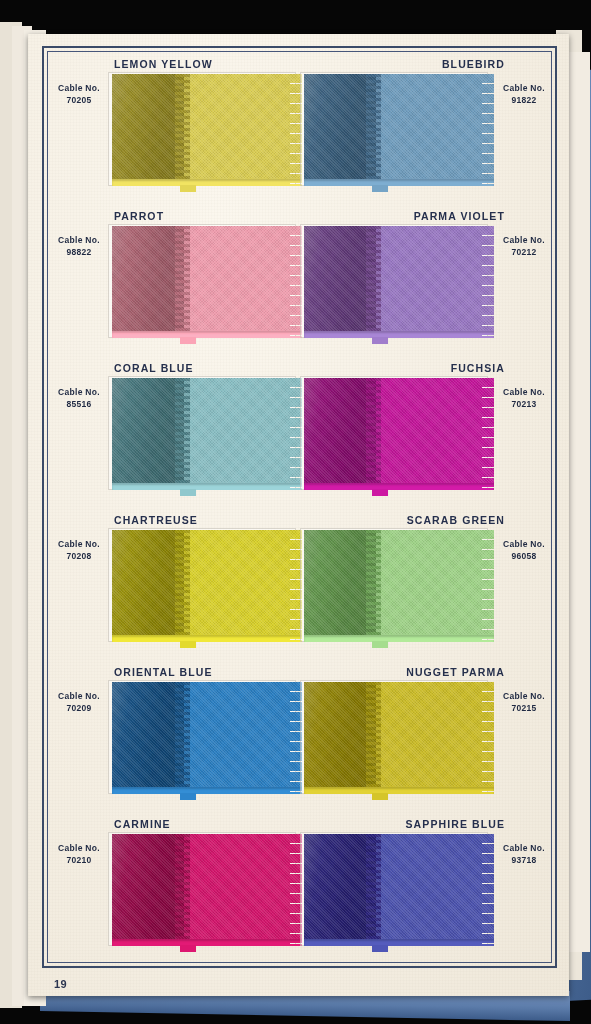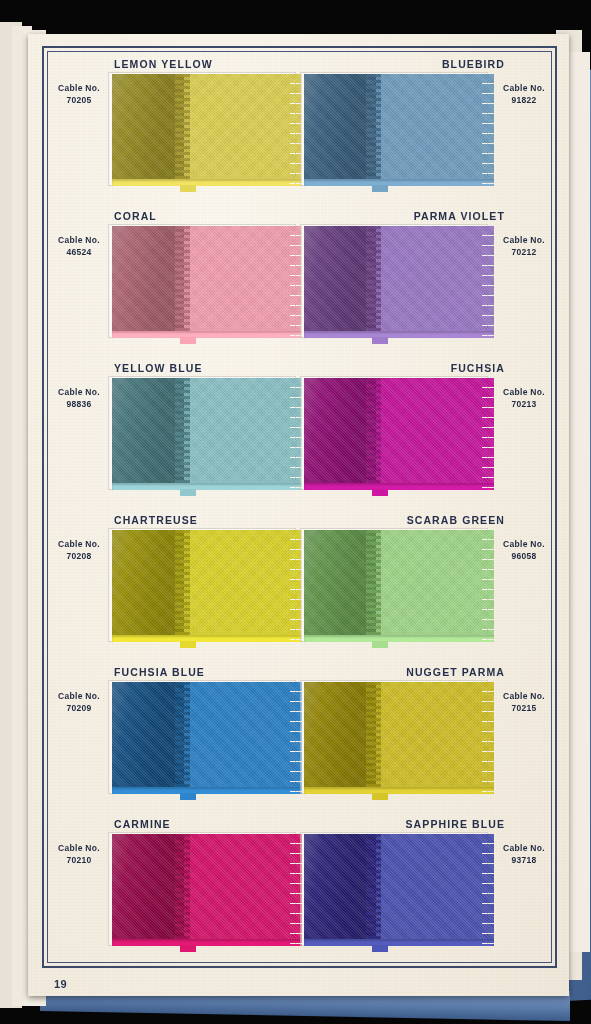--- a/index.html
+++ b/index.html
@@ -298,24 +298,24 @@
             <div class="swatch" style="background: rgb(111, 156, 189);">
               <div class="fold" style="background: rgb(77, 118, 151);"></div>
               <div class="ragged" style="background: rgb(77, 118, 151);"></div>
               <div class="weave"></div>
               <div class="lip" style="background: rgb(111, 156, 189);"></div>
             </div>
             <div class="tail" style="background: rgb(111, 156, 189);"></div>
           </div>
         </div>
         <div class="cell left">
-          <div class="cell-title">CORAL</div>
-          <div class="cable">
-            <div>Cable No.</div>
-            <div>46524</div>
+          <div class="cell-title">PARROT</div>
+          <div class="cable">
+            <div>Cable No.</div>
+            <div>98822</div>
           </div>
           <div class="swatch-wrap">
             <div class="mount"></div>
             <div class="swatch" style="background: rgb(239, 156, 173);">
               <div class="fold" style="background: rgb(205, 126, 141);"></div>
               <div class="ragged" style="background: rgb(205, 126, 141);"></div>
               <div class="weave"></div>
               <div class="lip" style="background: rgb(239, 156, 173);"></div>
             </div>
             <div class="tail" style="background: rgb(239, 156, 173);"></div>
@@ -332,24 +332,24 @@
             <div class="swatch" style="background: rgb(152, 119, 194);">
               <div class="fold" style="background: rgb(122, 78, 149);"></div>
               <div class="ragged" style="background: rgb(122, 78, 149);"></div>
               <div class="weave"></div>
               <div class="lip" style="background: rgb(152, 119, 194);"></div>
             </div>
             <div class="tail" style="background: rgb(152, 119, 194);"></div>
           </div>
         </div>
         <div class="cell left">
-          <div class="cell-title">YELLOW BLUE</div>
-          <div class="cable">
-            <div>Cable No.</div>
-            <div>98836</div>
+          <div class="cell-title">CORAL BLUE</div>
+          <div class="cable">
+            <div>Cable No.</div>
+            <div>85516</div>
           </div>
           <div class="swatch-wrap">
             <div class="mount"></div>
             <div class="swatch" style="background: rgb(137, 190, 195);">
               <div class="fold" style="background: rgb(92, 144, 151);"></div>
               <div class="ragged" style="background: rgb(92, 144, 151);"></div>
               <div class="weave"></div>
               <div class="lip" style="background: rgb(137, 190, 195);"></div>
             </div>
             <div class="tail" style="background: rgb(137, 190, 195);"></div>
@@ -400,21 +400,21 @@
             <div class="swatch" style="background: rgb(158, 210, 135);">
               <div class="fold" style="background: rgb(127, 183, 103);"></div>
               <div class="ragged" style="background: rgb(127, 183, 103);"></div>
               <div class="weave"></div>
               <div class="lip" style="background: rgb(158, 210, 135);"></div>
             </div>
             <div class="tail" style="background: rgb(158, 210, 135);"></div>
           </div>
         </div>
         <div class="cell left">
-          <div class="cell-title">FUCHSIA BLUE</div>
+          <div class="cell-title">ORIENTAL BLUE</div>
           <div class="cable">
             <div>Cable No.</div>
             <div>70209</div>
           </div>
           <div class="swatch-wrap">
             <div class="mount"></div>
             <div class="swatch" style="background: rgb(43, 127, 194);">
               <div class="fold" style="background: rgb(31, 94, 149);"></div>
               <div class="ragged" style="background: rgb(31, 94, 149);"></div>
               <div class="weave"></div>

